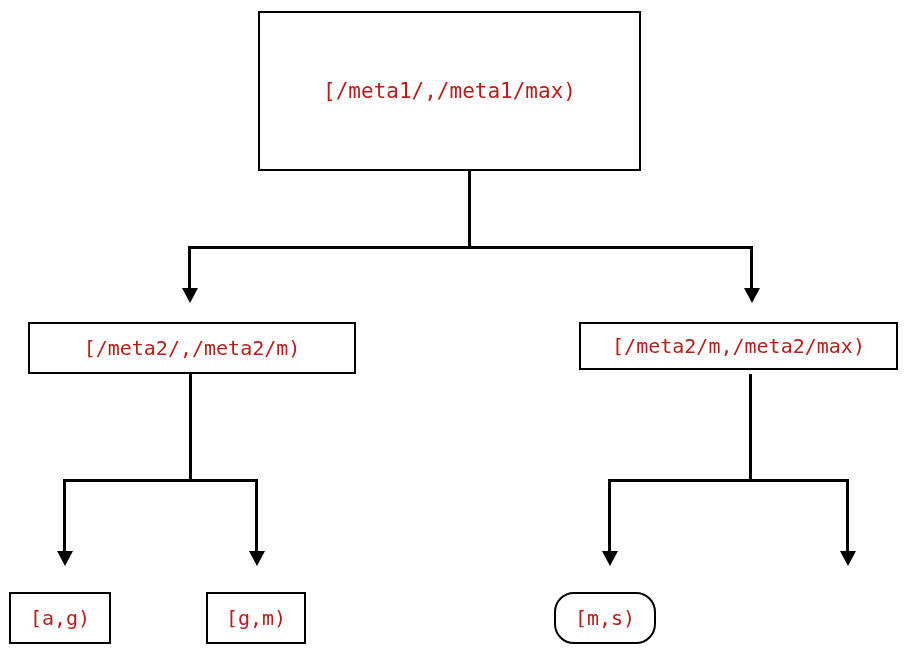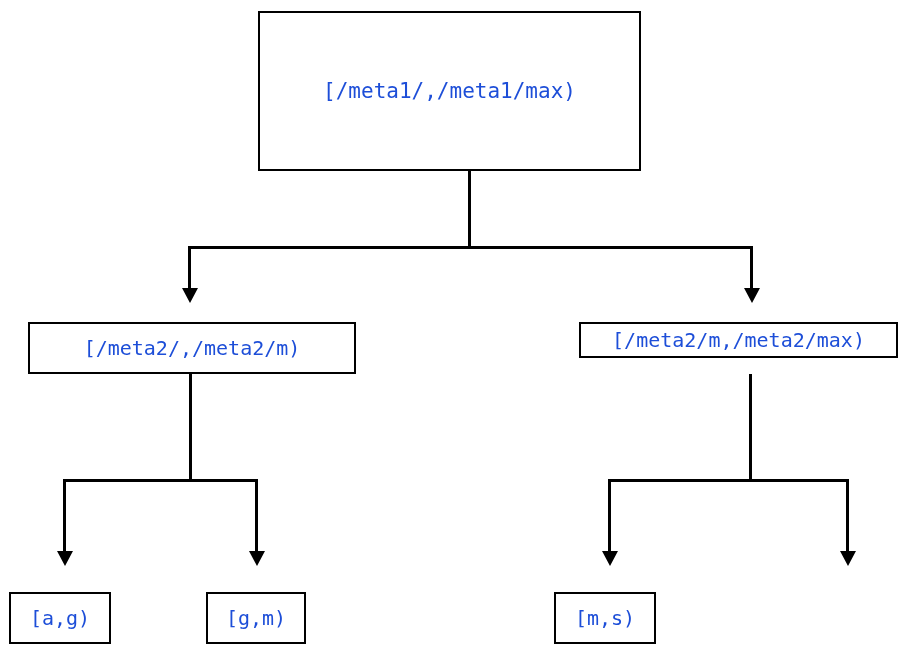--- a/index.html
+++ b/index.html
@@ -16,21 +16,21 @@
     font-family: "DejaVu Sans Mono", "Liberation Mono", monospace;
   }
   .node {
     position: absolute;
     box-sizing: border-box;
     border: 2px solid #000000;
     background: #ffffff;
     display: flex;
     align-items: center;
     justify-content: center;
-    color: #1d4ed8;
+    color: #b91c1c;
     white-space: pre;
   }
   .node-label {
     display: block;
     line-height: 1;
     letter-spacing: 0px;
   }
   
   #node-root {
     left: 258px;
@@ -44,30 +44,30 @@
   #node-mid-left {
     left: 28px;
     top: 322px;
     width: 328px;
     height: 52px;
   }
   #node-mid-right {
     left: 579px;
     top: 322px;
     width: 319px;
-    height: 36px;
+    height: 48px;
   }
   #node-mid-left .node-label,
   #node-mid-right .node-label { font-size: 20px; }
 
   
   .leaf { top: 592px; height: 52px; }
   #node-leaf-ag   { left: 9px;   width: 102px; }
   #node-leaf-gm   { left: 206px; width: 100px; }
-  #node-leaf-ms   { left: 554px; width: 102px; }
+  #node-leaf-ms   { left: 554px; width: 102px; border-radius: 20px; }
   #node-leaf-smax { left: 779px; width: 119px; }
   .leaf .node-label { font-size: 20px; }
 
   
   .vline {
     position: absolute;
     width: 3px;
     background: #000000;
   }
   .hline {

